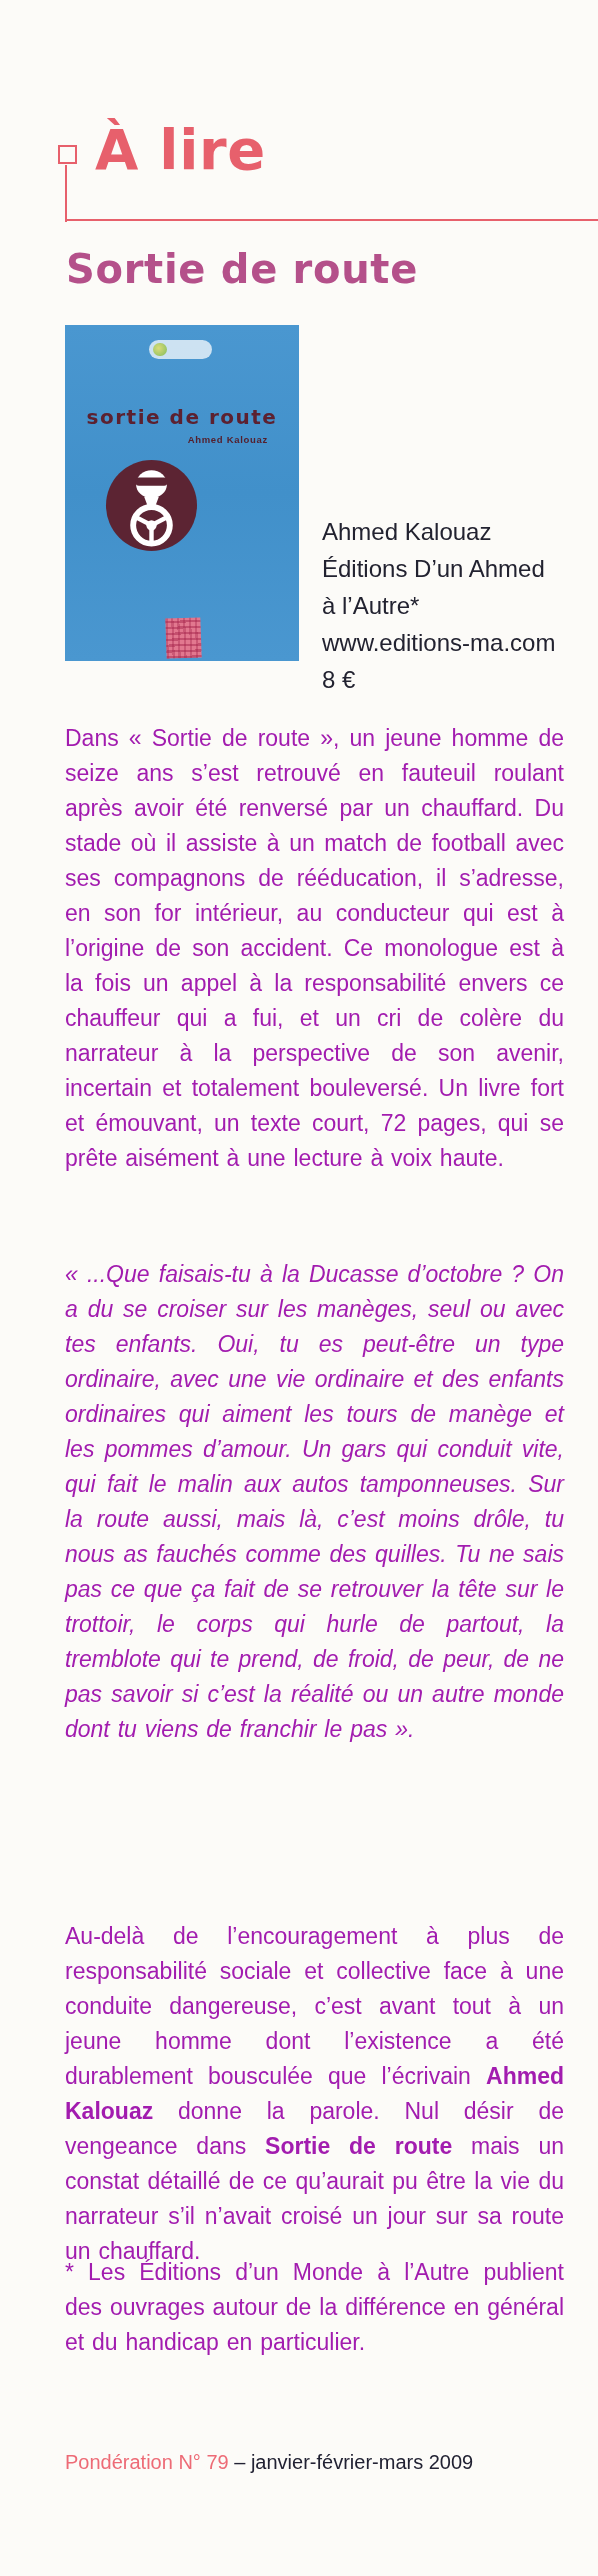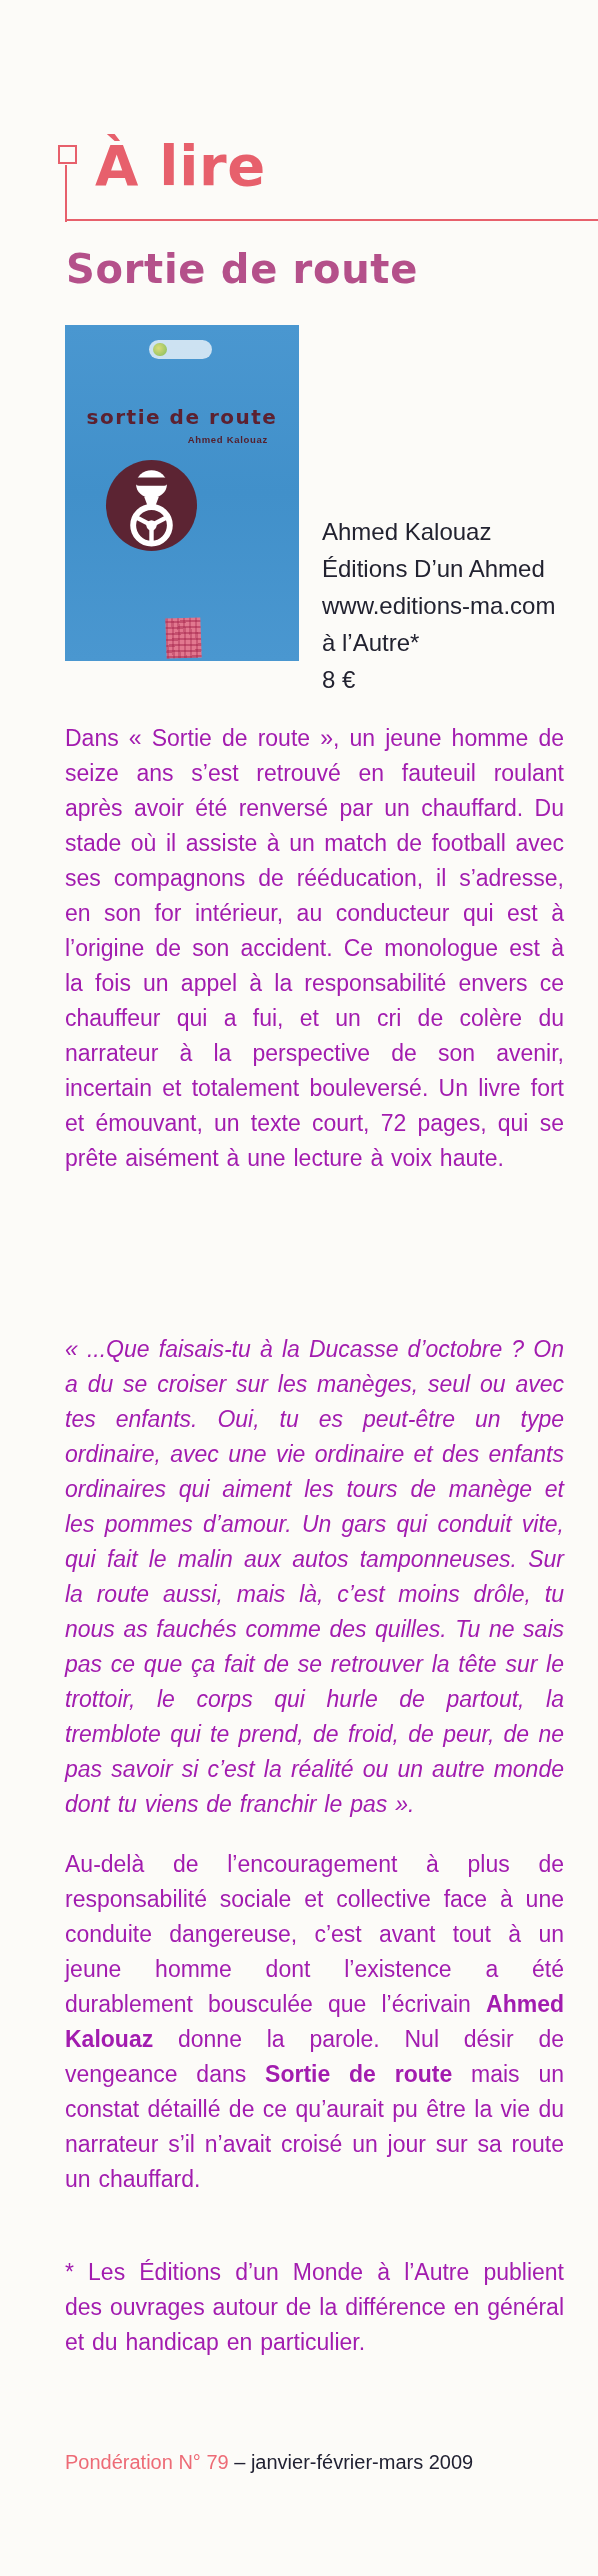--- a/index.html
+++ b/index.html
@@ -31,21 +31,20 @@
     width: 533px; height: 2.2px;
     background: #e7606c;
   }
   .section-title {
     position: absolute; left: 95px; top: 122px;
     font-family: "DejaVu Sans", sans-serif;
     font-weight: 700;
     font-size: 56px; line-height: 1;
     color: #e7606c;
     letter-spacing: 0.7px;
-    margin-top: 16px;
   }
 
   
   .article-title {
     position: absolute; left: 66px; top: 247px;
     font-family: "DejaVu Sans", sans-serif;
     font-weight: 700;
     font-size: 40px; line-height: 1.1;
     color: #b4508a;
     letter-spacing: 0.7px;
@@ -110,22 +109,22 @@
   
   .para {
     position: absolute; left: 65px;
     width: 499px;
     font-size: 23px; line-height: 35px;
     text-align: justify;
     color: #a21caf;
     word-spacing: 1.5px;
   }
   .para-intro      { top: 721px; }
-  .para-quote      { top: 1332px; font-style: italic; }
-  .para-commentary { top: 1847px; }
+  .para-quote      { top: 1257px; font-style: italic; }
+  .para-commentary { top: 1919px; }
   .para-footnote   { top: 2255px; }
   .para strong { font-weight: 700; }
 
   
   .page-footer {
     position: absolute; left: 65px; top: 2446px;
     font-size: 20px; line-height: 32px;
     white-space: nowrap;
   }
   .footer-issue { color: #ed6b76; }
@@ -159,22 +158,22 @@
       <line x1="62" y1="89" x2="41" y2="78" stroke="#ffffff" stroke-width="6"></line>
       <line x1="62" y1="89" x2="83" y2="78" stroke="#ffffff" stroke-width="6"></line>
     </svg>
   </div>
   <div class="cover-stamp"></div>
 </div>
 
 <div class="book-info">
   <div>Ahmed Kalouaz</div>
   <div>Éditions D’un Ahmed</div>
+  <div>à l’Autre*</div>
   <div>www.editions-ma.com</div>
-  <div>à l’Autre*</div>
   <div>8 €</div>
 </div>
 
 <p class="para para-intro">Dans « Sortie de route », un jeune homme de seize ans s’est retrouvé en fauteuil roulant après avoir été renversé par un chauffard. Du stade où il assiste à un match de football avec ses compagnons de rééducation, il s’adresse, en son for intérieur, au conducteur qui est à l’origine de son accident. Ce monologue est à la fois un appel à la responsabilité envers ce chauffeur qui a fui, et un cri de colère du narrateur à la perspective de son avenir, incertain et totalement bouleversé. Un livre fort et émouvant, un texte court, 72 pages, qui se prête aisément à une lecture à voix haute.</p>
 
 <p class="para para-quote">« ...Que faisais-tu à la Ducasse d’octobre ? On a du se croiser sur les manèges, seul ou avec tes enfants. Oui, tu es peut-être un type ordinaire, avec une vie ordinaire et des enfants ordinaires qui aiment les tours de manège et les pommes d’amour. Un gars qui conduit vite, qui fait le malin aux autos tamponneuses. Sur la route aussi, mais là, c’est moins drôle, tu nous as fauchés comme des quilles. Tu ne sais pas ce que ça fait de se retrouver la tête sur le trottoir, le corps qui hurle de partout, la tremblote qui te prend, de froid, de peur, de ne pas savoir si c’est la réalité ou un autre monde dont tu viens de franchir le pas ».</p>
 
 <p class="para para-commentary"><span>Au-delà de l’encouragement à plus de responsabilité sociale et collective face à une conduite dangereuse, c’est avant tout à un jeune homme dont l’existence a été durablement bousculée que l’écrivain </span><strong>Ahmed Kalouaz</strong><span> donne la parole. Nul désir de vengeance dans </span><strong>Sortie de route</strong><span> mais un constat détaillé de ce qu’aurait pu être la vie du narrateur s’il n’avait croisé un jour sur sa route un chauffard.</span></p>
 
 <p class="para para-footnote">* Les Éditions d’un Monde à l’Autre publient des ouvrages autour de la différence en général et du handicap en particulier.</p>

